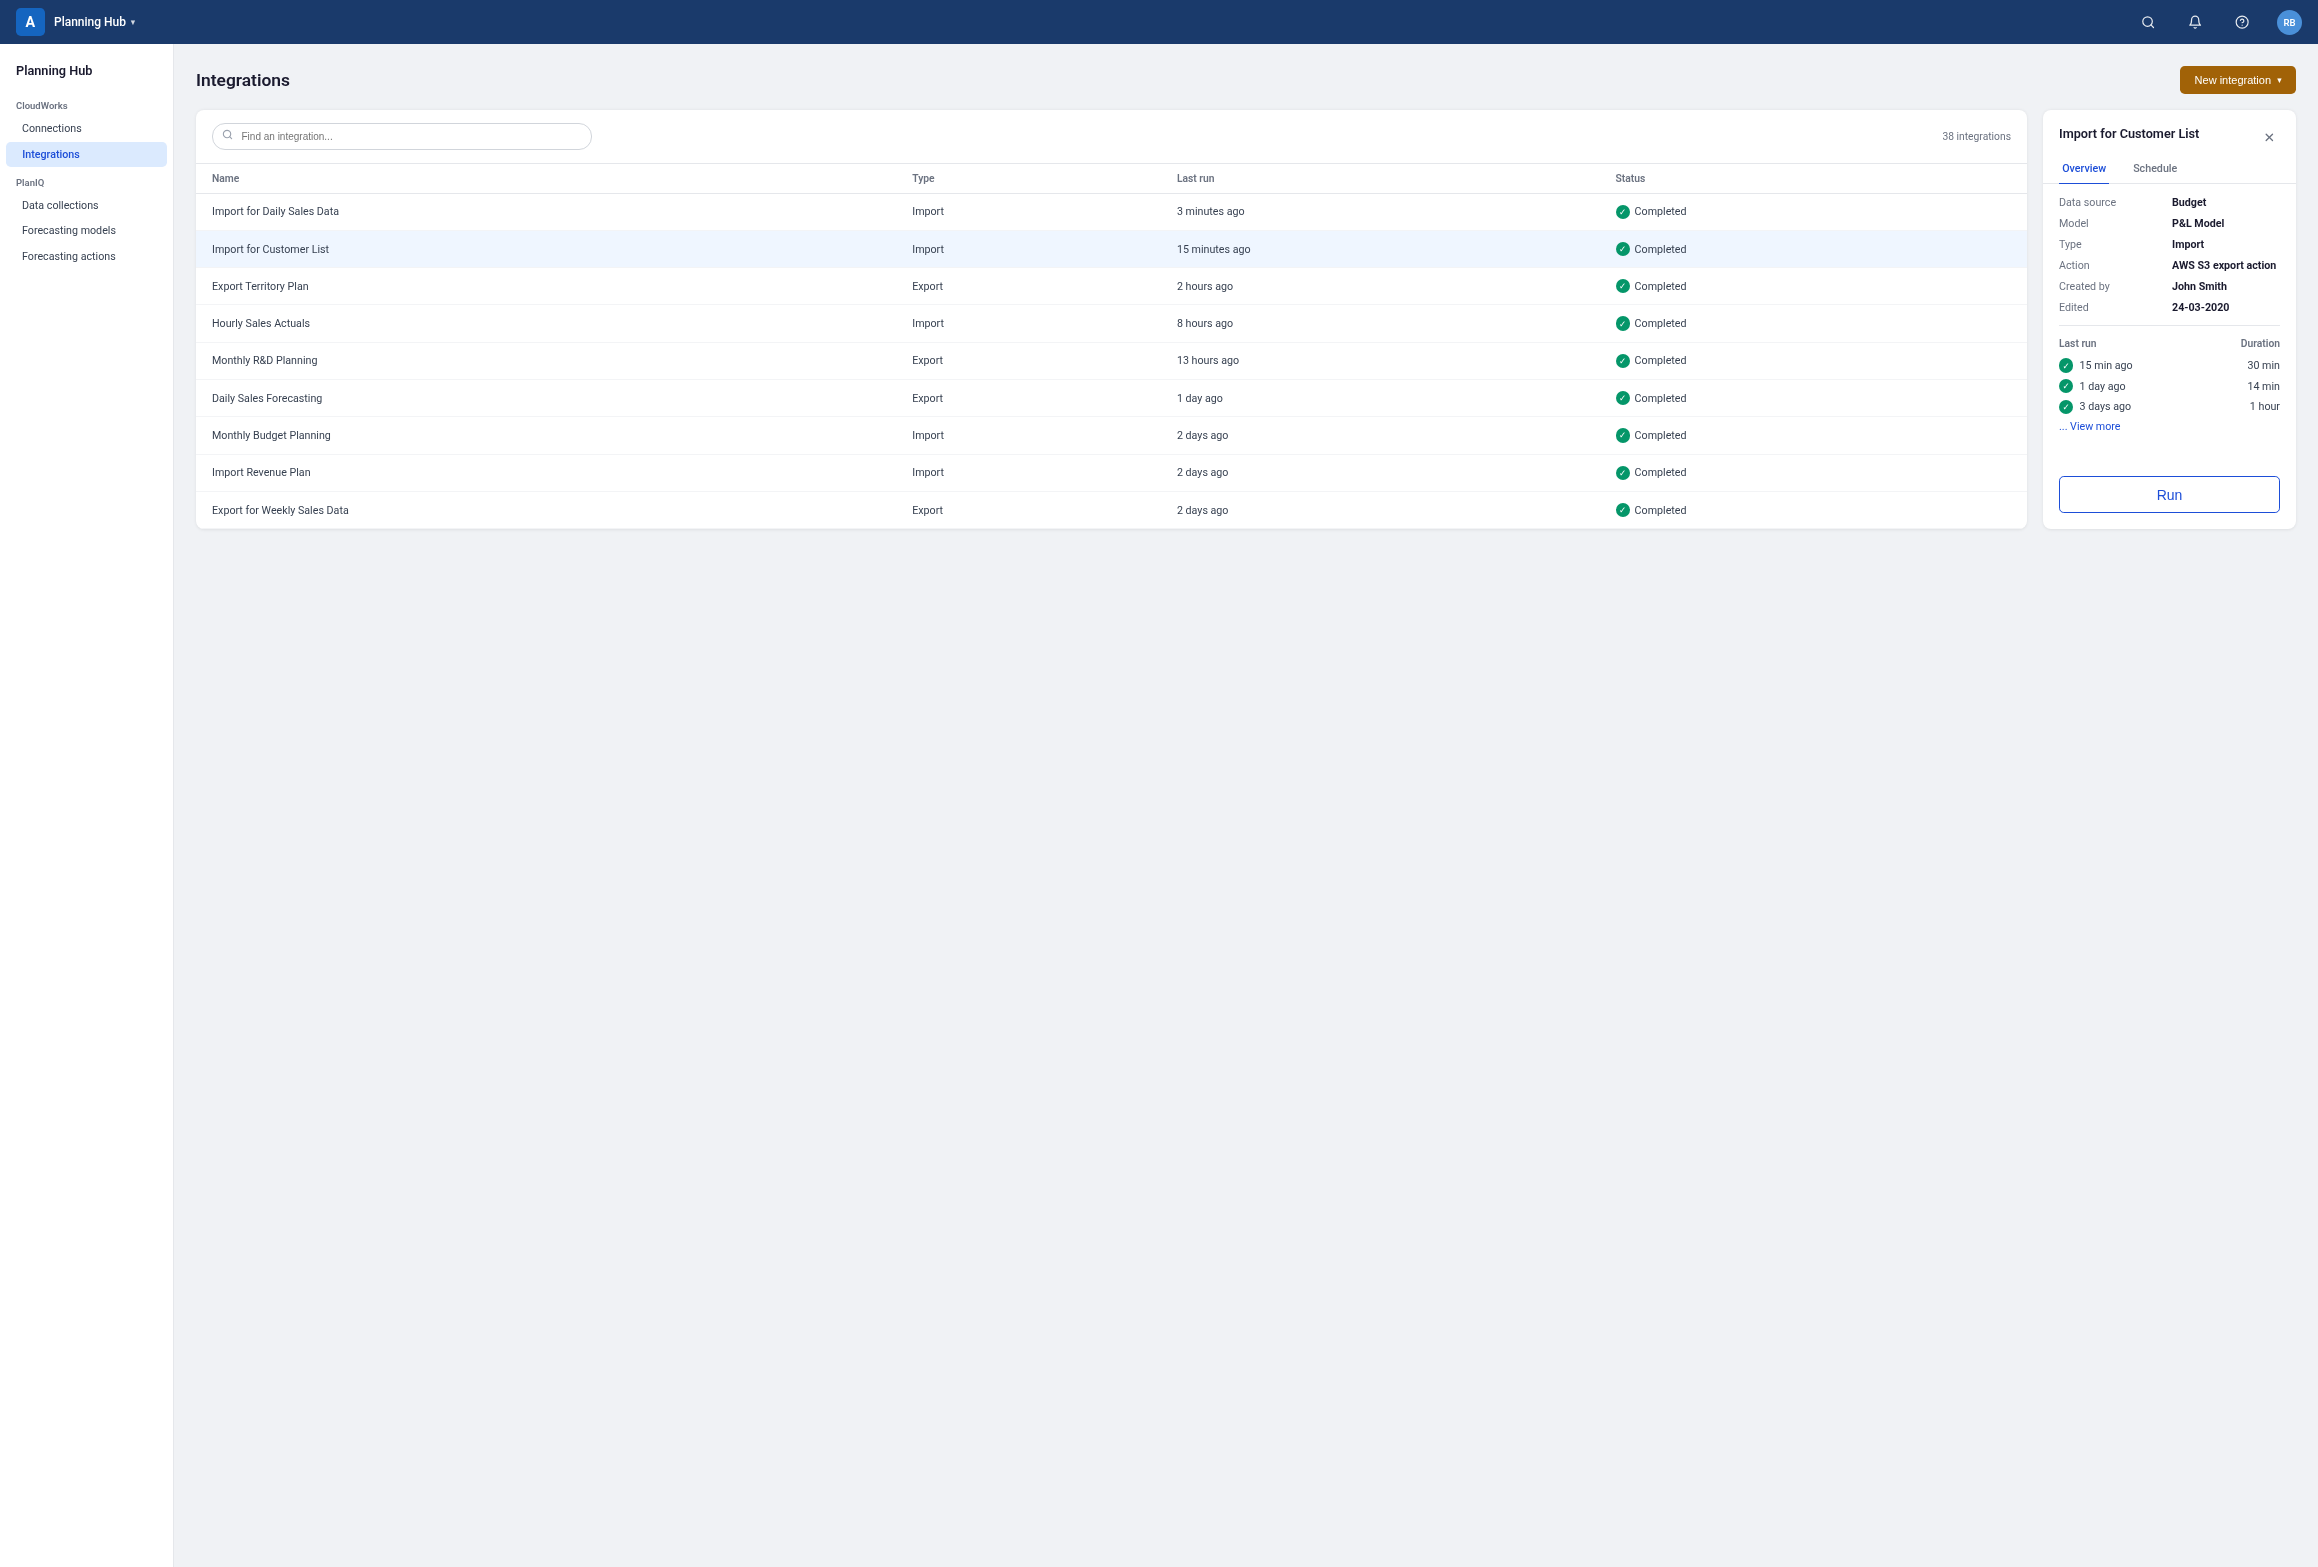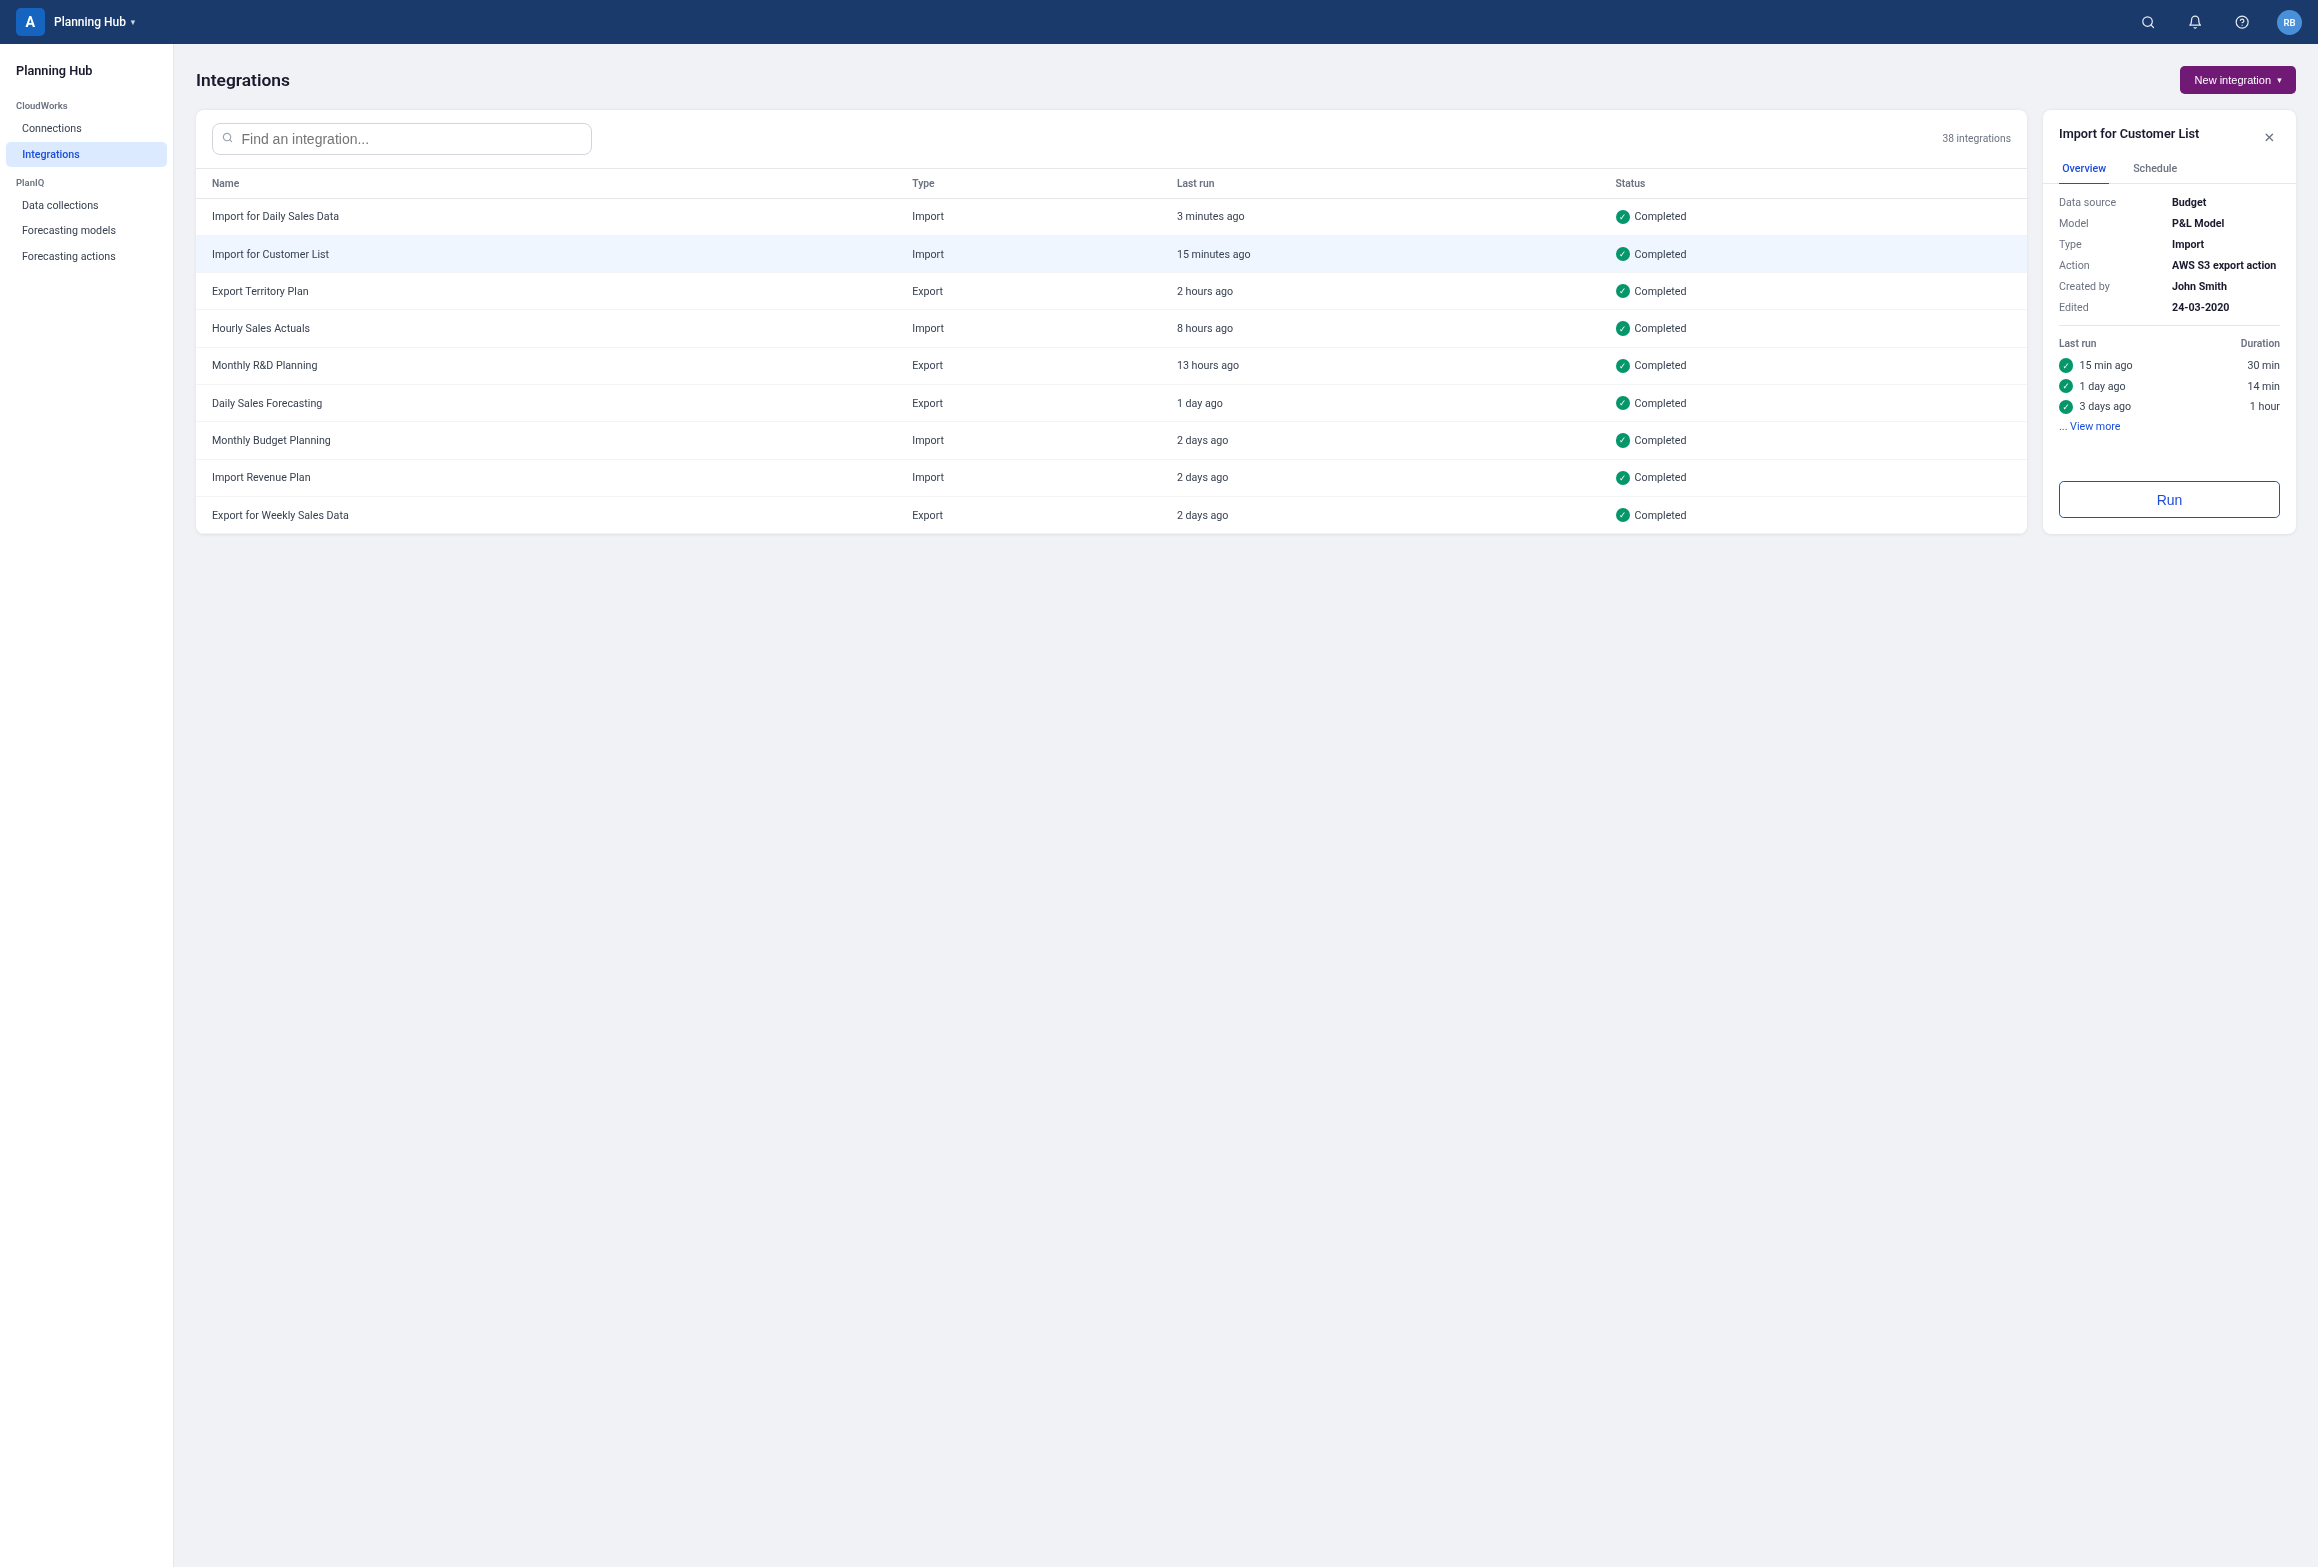--- a/index.html
+++ b/index.html
@@ -119,21 +119,21 @@
       align-items: center;
       justify-content: space-between;
       margin-bottom: 16px;
     }
     .page-title {
       font-size: 17.4px;
       font-weight: 600;
       color: #1a1a2e;
     }
     .btn-new-integration {
-      background: #701a75;
+      background: #a16207;
       color: white;
       border: none;
       padding: 8px 14.3px;
       border-radius: 4.8px;
       font-size: 11px;
       font-weight: 500;
       cursor: pointer;
       display: flex; align-items: center; gap: 6.3px;
     }
     .btn-new-integration .chevron { font-size: 8.7px; }
@@ -170,22 +170,22 @@
       position: absolute;
       left: 9.5px; top: 50%;
       transform: translateY(-50%);
       color: #9ca3af;
       font-size: 11px;
     }
     .search-input {
       width: 100%;
       padding: 7.1px 9.5px 7.1px 28.5px;
       border: 0.8px solid #d1d5db;
-      border-radius: 8px;
-      font-size: 14px;
+      border-radius: 13px;
+      font-size: 10px;
       color: #374151;
       outline: none;
     }
     .integrations-count {
       font-size: 10.3px;
       color: #6b7280;
       margin-left: 12.7px;
       white-space: nowrap;
     }
 

